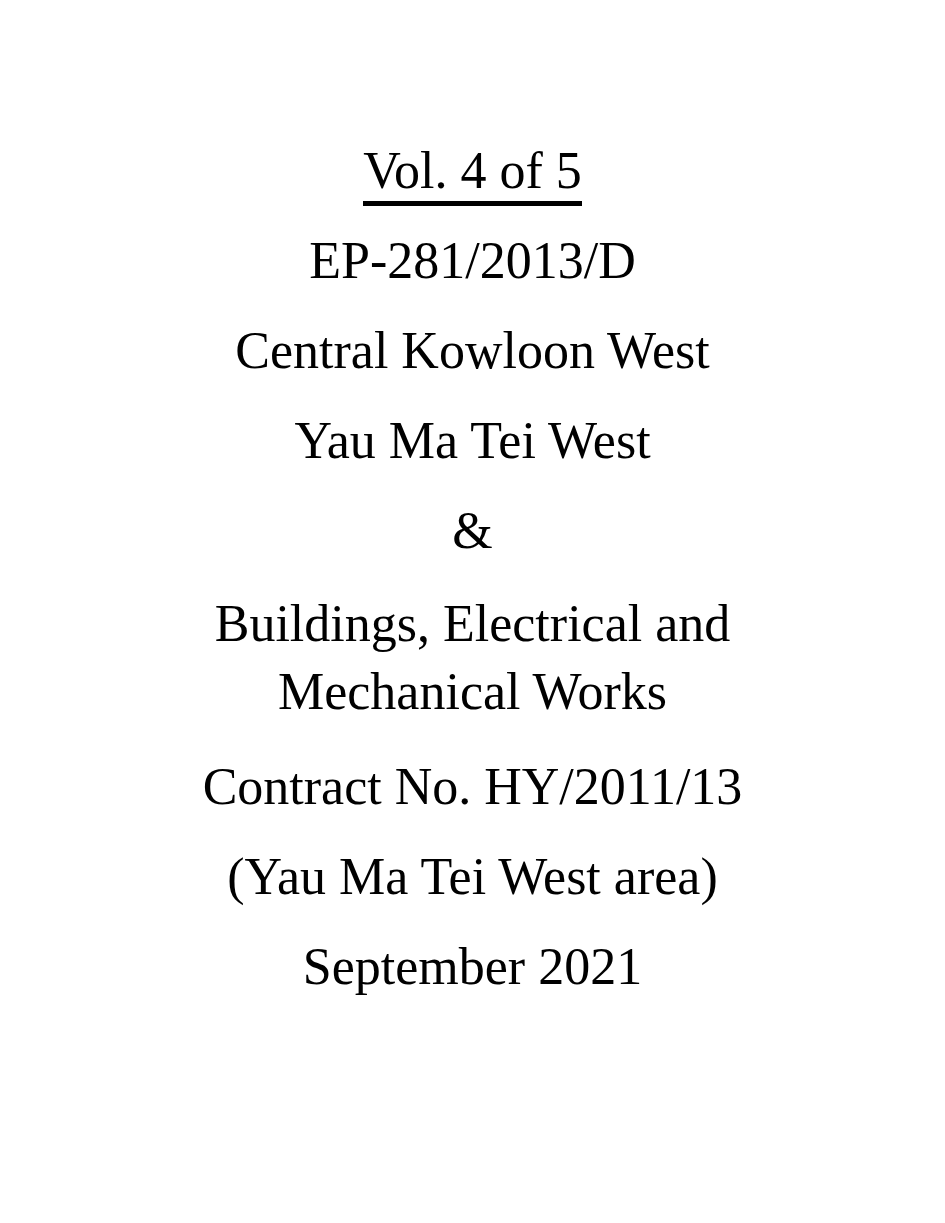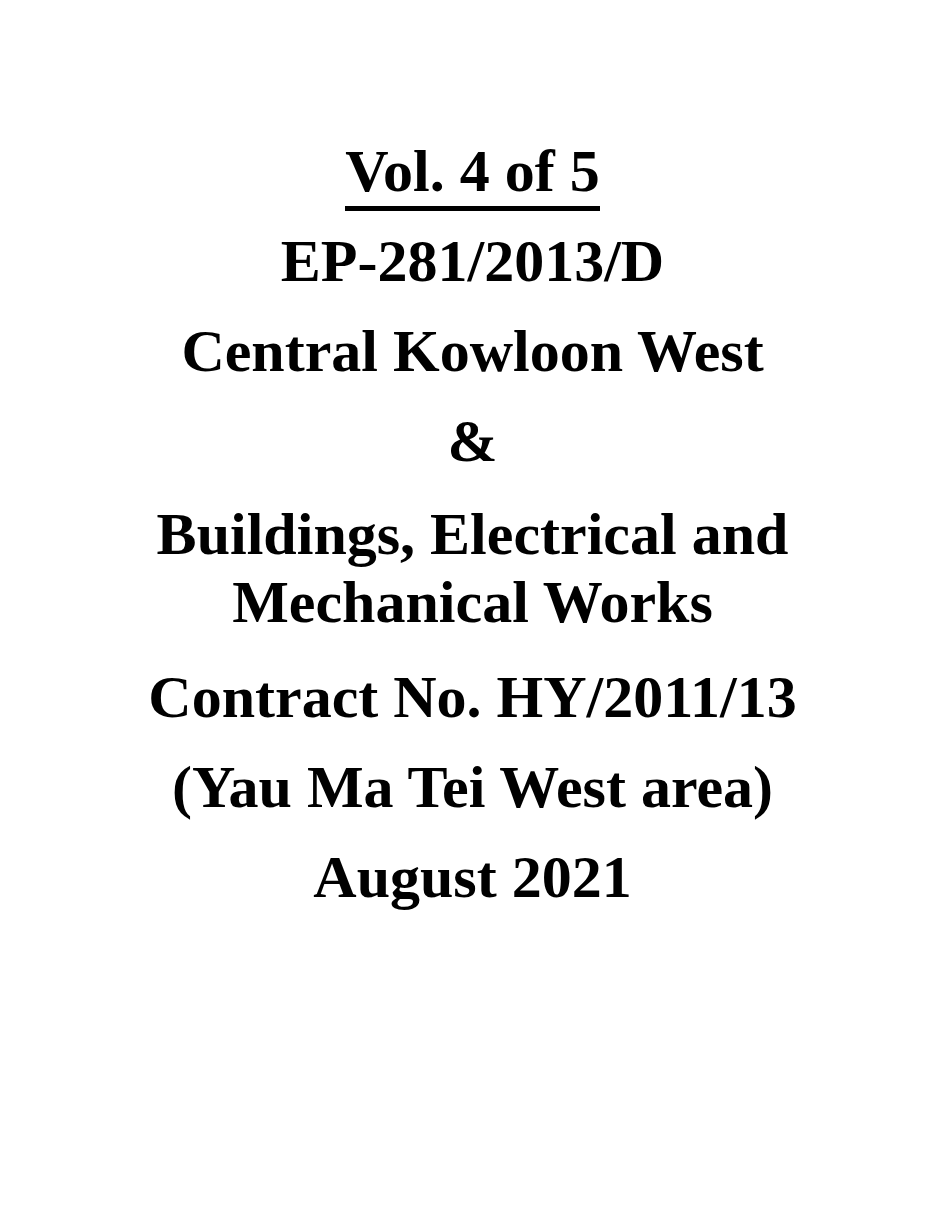--- a/index.html
+++ b/index.html
@@ -14,22 +14,22 @@
     background: #ffffff;
     overflow: hidden;
     font-family: "Liberation Serif", "DejaVu Serif", serif;
     color: #000000;
   }
   .cover {
     padding-top: 126px;
     text-align: center;
   }
   .cover-line {
-    font-size: 60px;
-    font-weight: bold;
+    font-size: 52px;
+    font-weight: normal;
     line-height: 90px;
     white-space: nowrap;
     letter-spacing: 0px;
   }
   .cover-line.wrap {
     white-space: normal;
     max-width: 660px;
     margin: 14px auto 16px auto;
     line-height: 68px;
     text-align: center;
@@ -46,26 +46,27 @@
   <div class="cover">
 
     <div class="cover-line">
       <span class="underlined">Vol. 4 of 5</span>
     </div>
 
     <div class="cover-line">EP-281/2013/D</div>
 
     <div class="cover-line">Central Kowloon West</div>
 
+    <div class="cover-line">Yau Ma Tei West</div>
 
 
     <div class="cover-line">&amp;</div>
 
     <div class="cover-line wrap">Buildings, Electrical and Mechanical Works</div>
 
     <div class="cover-line">Contract No. HY/2011/13</div>
 
     <div class="cover-line">(Yau Ma Tei West area)</div>
 
-    <div class="cover-line">August 2021</div>
+    <div class="cover-line">September 2021</div>
 
   </div>
 </div>
 
 </body></html>

